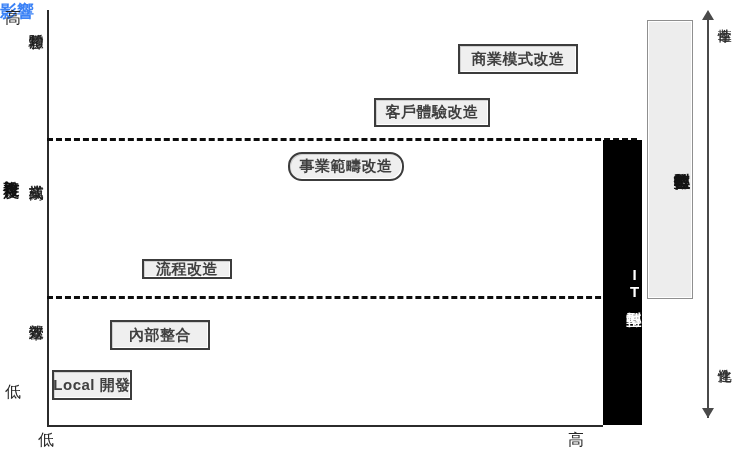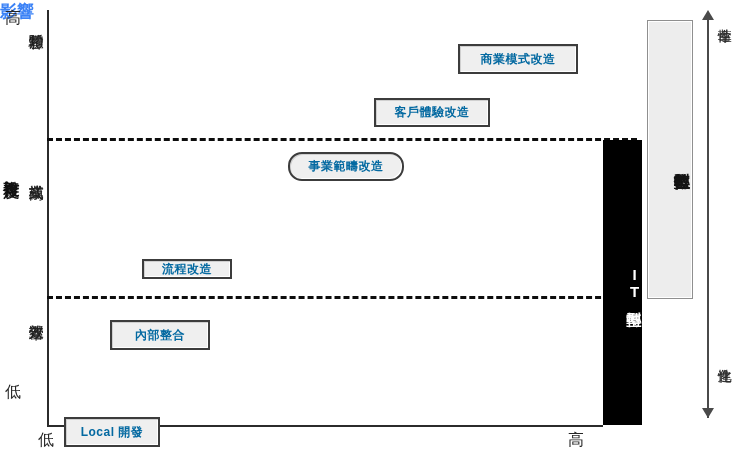--- a/index.html
+++ b/index.html
@@ -96,21 +96,21 @@
   .arrow-label{position:absolute;left:718px;font-size:14px;color:#2b2b2b;}
   #lbl-revolution{top:18px;}
   #lbl-evolution{top:358px;}
 
   
   .step-box{
     position:absolute;
     background:#efefef;
     border:2px solid #3c3c3c;
     box-shadow:1px 1px 0 #cfcfcf inset, -1px -1px 0 #ffffff inset;
-    font-size:12px;font-weight:bold;color:#0369a1;
+    font-size:15px;font-weight:bold;color:#404040;
     display:flex;align-items:center;justify-content:center;
     white-space:nowrap;
     letter-spacing:0.5px;
     box-sizing:border-box;
   }
 </style>
 </head>
 <body>
 
 <div id="stage">
@@ -127,21 +127,21 @@
   <div class="corner" id="lbl-high-x">高</div>
   <div id="lbl-x-axis">影響</div>
 
   <div class="tier vtext" id="tier-cx">客戶體驗</div>
   <div class="tier vtext" id="tier-bm">商業模式</div>
   <div class="tier vtext" id="tier-oe">運營效率</div>
 
   <div class="dashed" id="dash-1"></div>
   <div class="dashed" id="dash-2"></div>
 
-  <div class="step-box" style="left:64px;  top:370px; width:96px;  height:30px;margin-top:47px;">Local 開發</div>
+  <div class="step-box" style="left:52px;  top:370px; width:80px;  height:30px;">Local 開發</div>
 
   <div class="step-box" style="left:110px; top:320px; width:100px; height:30px;font-family:Liberation Serif, serif;">內部整合</div>
 
   <div class="step-box" style="left:142px; top:259px; width:90px;  height:20px;">流程改造</div>
 
 
   <div class="step-box" style="left:288px; top:152px; width:116px; height:29px;border-radius:14px;">事業範疇改造</div>
 
   <div class="step-box" style="left:374px; top:98px;  width:116px; height:29px;">客戶體驗改造</div>
 

